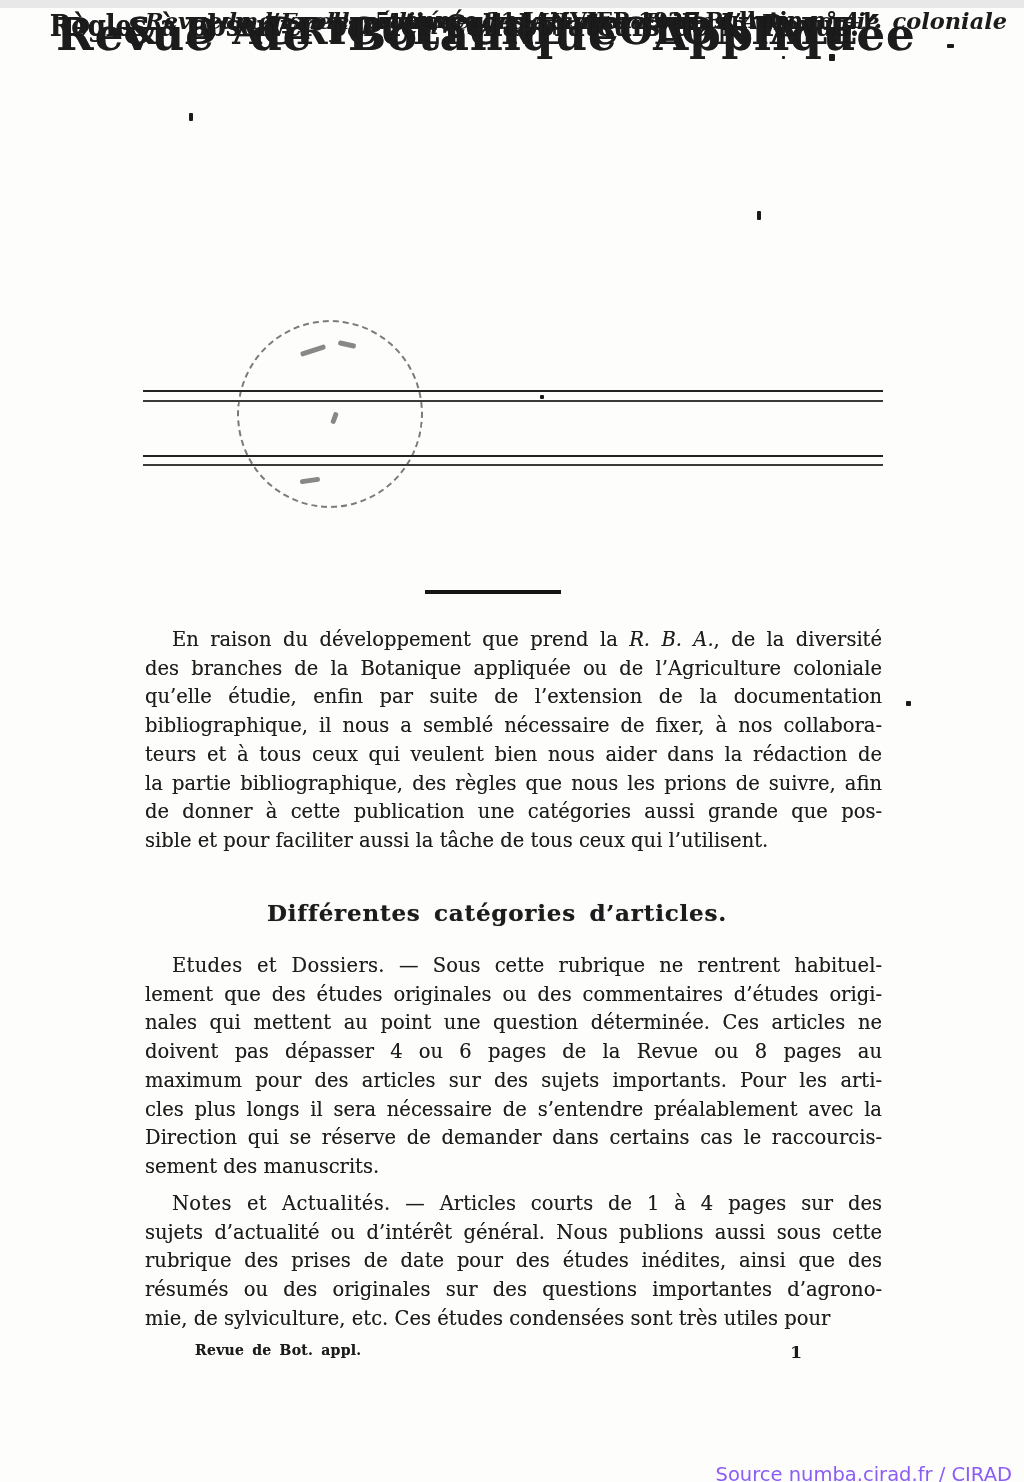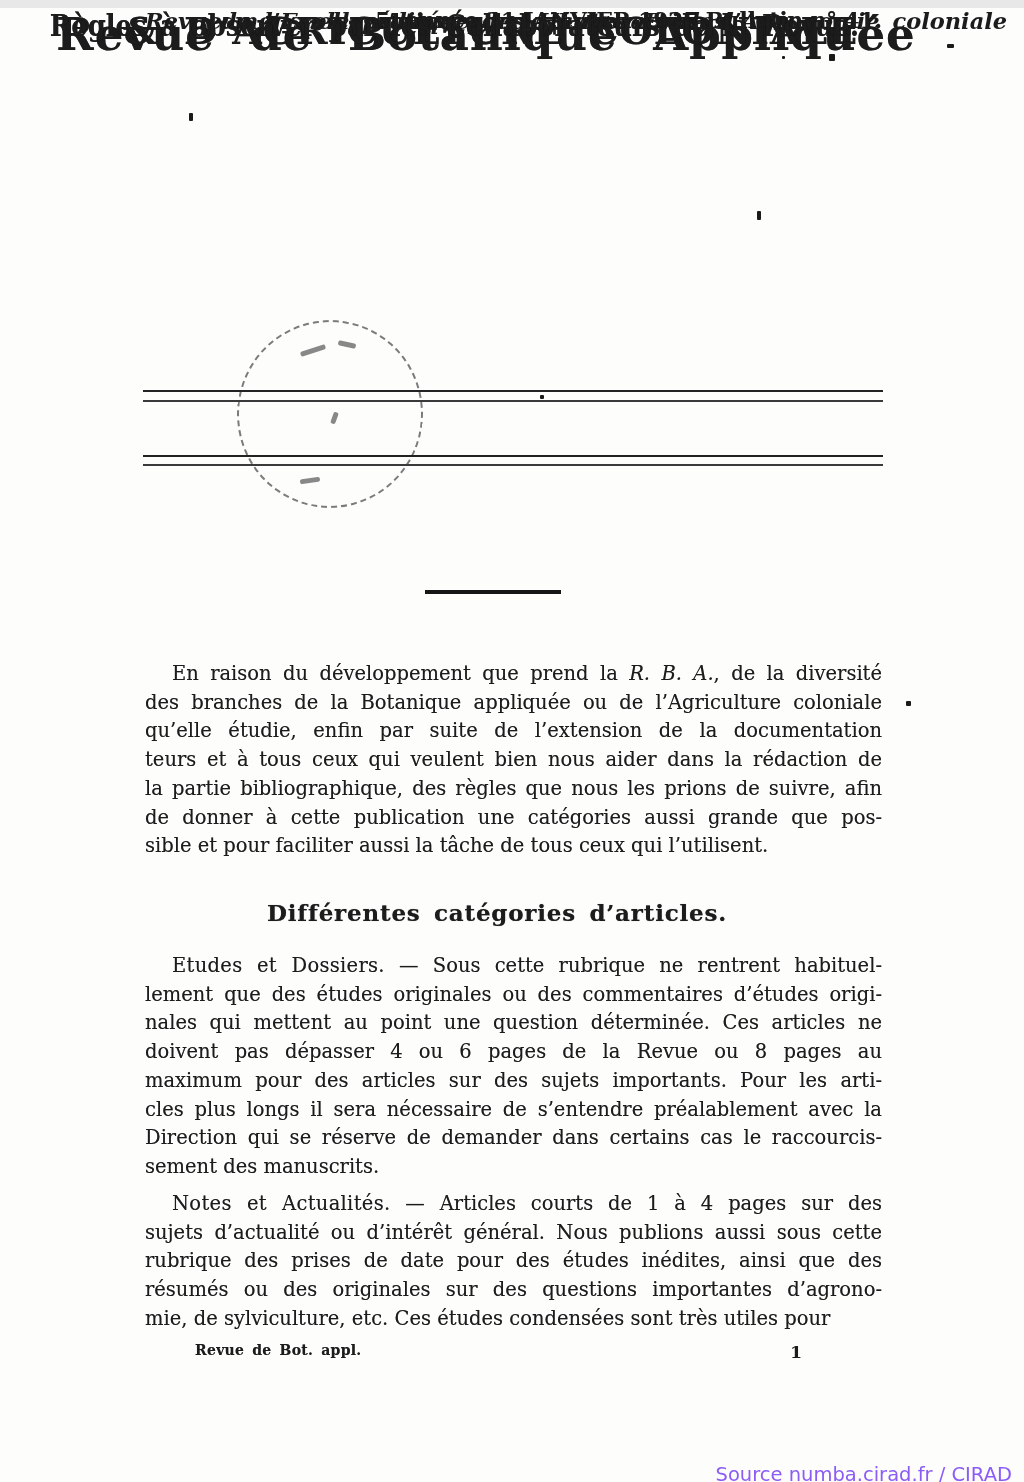--- a/index.html
+++ b/index.html
@@ -145,24 +145,25 @@
   </div>
 
   <div class="abs rule" style="top:447px;"></div>
   <div class="abs rule soft" style="top:456px;"></div>
 
   <div class="abs art-heading">
     <span>Règles à observer par les Collaborateurs de la Revue.</span>
   </div>
   <div class="abs heading-divider"></div>
 
-  <div class="abs para" style="top:652px;">
+  <div class="abs para" style="top:618px;">
     <div class="tline indent"><span>En raison du développement que prend la </span><i>R. B. A.</i><span>, de la diversité</span></div>
     <div class="tline">des branches de la Botanique appliquée ou de l’Agriculture coloniale</div>
     <div class="tline">qu’elle étudie, enfin par suite de l’extension de la documentation</div>
+    <div class="tline">bibliographique, il nous a semblé nécessaire de fixer, à nos collabora-</div>
     <div class="tline">teurs et à tous ceux qui veulent bien nous aider dans la rédaction de</div>
     <div class="tline">la partie bibliographique, des règles que nous les prions de suivre, afin</div>
     <div class="tline">de donner à cette publication une catégories aussi grande que pos-</div>
     <div class="tline end">sible et pour faciliter aussi la tâche de tous ceux qui l’utilisent.</div>
   </div>
 
   <div class="abs section-heading">Différentes catégories d’articles.</div>
 
   <div class="abs para" style="top:944px;">
     <div class="tline indent"><span class="lead">Etudes et Dossiers.</span><span> — Sous cette rubrique ne rentrent habituel-</span></div>

